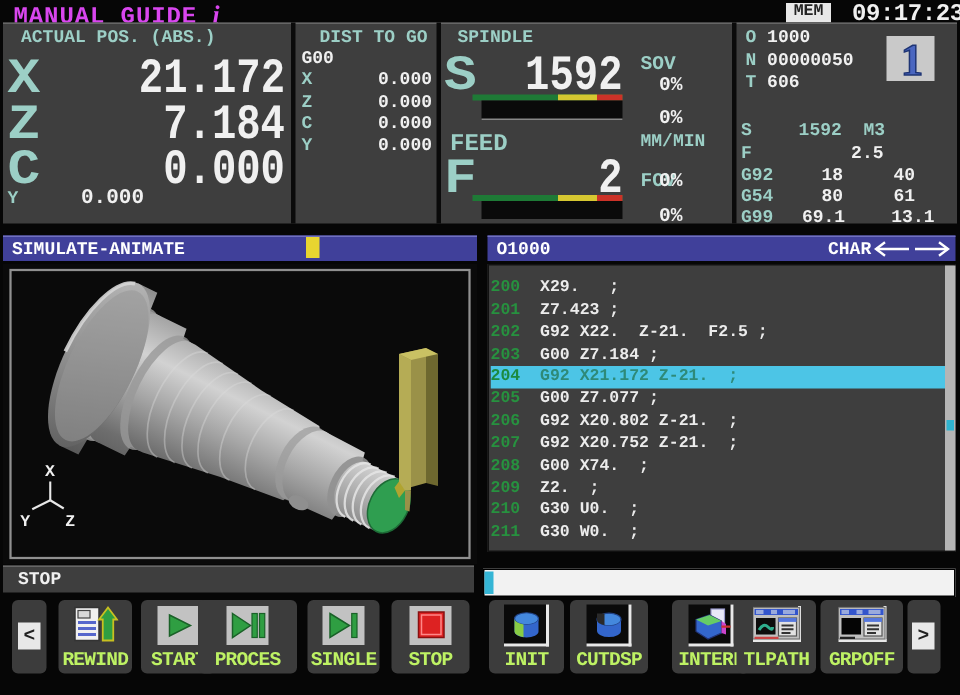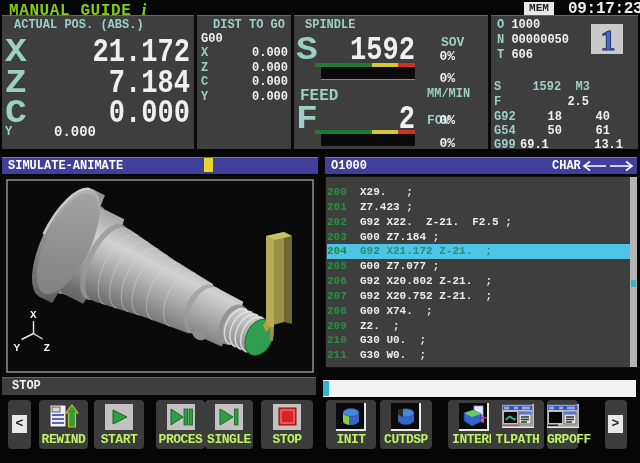--- a/index.html
+++ b/index.html
@@ -16,21 +16,21 @@
 .lnh{color:#1c8a40}
 .codeh{color:#2e8a78}
 .sk{position:absolute;top:400px;height:49px;background:#3c3c3c;border-radius:4px}
 .skl{position:absolute;width:100%;text-align:center;bottom:2px;font-size:13px;color:#bef264;letter-spacing:-0.5px}
 .ic{position:absolute;left:50%;transform:translateX(-50%);top:4px;width:28px;height:26px;background:#c2c2c2}
 .ick{position:absolute;left:50%;transform:translateX(-50%);top:3px;width:30px;height:28px;background:#0a0a0a;border-right:2px solid #e8e8e8;border-bottom:2px solid #e8e8e8}
 .icw{position:absolute;left:50%;transform:translateX(-50%);top:4px;width:32px;height:24px;border-right:2px solid #e8e8e8;border-bottom:2px solid #e8e8e8}
 </style></head>
 <body>
 
-<div class="abs" style="left:9px;top:0px;font-size:16px;color:#84cc16;letter-spacing:0.6px">MANUAL GUIDE <i style="font-family:'Liberation Serif',serif;font-size:17px">i</i></div>
+<div class="abs" style="left:9px;top:0px;font-size:16px;color:#d946ef;letter-spacing:0.6px">MANUAL GUIDE <i style="font-family:'Liberation Serif',serif;font-size:17px">i</i></div>
 <div class="abs" style="left:524px;top:2px;width:30px;height:13px;background:#e8e8e8;color:#222;font-size:11px;text-align:center;line-height:13px">MEM</div>
 <div class="abs" style="left:568px;top:0px;font-size:16px;color:#f0f0f0;letter-spacing:-0.3px">09:17:23</div>
 
 <div class="abs panel" style="left:2px;top:15px;width:636px;height:134px;border-top:1px solid #666"></div>
 
 <div class="abs" style="left:194px;top:15px;width:3px;height:134px;background:#0a0a0a"></div>
 <div class="abs" style="left:291px;top:15px;width:3px;height:134px;background:#0a0a0a"></div>
 <div class="abs" style="left:488px;top:15px;width:3px;height:134px;background:#0a0a0a"></div>
 
 <div class="abs teal" style="left:14px;top:18px;font-size:12px">ACTUAL POS. (ABS.)</div>
@@ -54,21 +54,21 @@
 <div class="abs teal" style="left:201px;top:90px;font-size:12px">Y</div>
 <div class="abs wht" style="left:200px;top:90px;width:88px;text-align:right;font-size:12px">0.000</div>
 
 <div class="abs teal" style="left:305px;top:18px;font-size:12px">SPINDLE</div>
 <div class="abs teal bigL" style="left:296px;top:32px">S</div>
 <div class="abs wht bigV" style="left:300px;top:32px;width:115px">1592</div>
 <div class="abs" style="left:315px;top:63px;width:100px;height:4px;background:#1e7a36"></div>
 <div class="abs" style="left:372px;top:63px;width:26px;height:4px;background:#d6c731"></div>
 <div class="abs" style="left:398px;top:63px;width:17px;height:4px;background:#cc3228"></div>
 <div class="abs" style="left:321px;top:67px;width:94px;height:13px;background:#0a0a0a;border-bottom:1px solid #888"></div>
-<div class="abs teal" style="left:441px;top:35px;font-size:13px">SOV</div>
+<div class="abs teal" style="left:427px;top:35px;font-size:13px">SOV</div>
 <div class="abs wht" style="left:400px;top:49px;width:55px;text-align:right;font-size:13px">0%</div>
 <div class="abs wht" style="left:400px;top:71px;width:55px;text-align:right;font-size:13px">0%</div>
 
 <div class="abs teal" style="left:300px;top:87px;font-size:16px">FEED</div>
 <div class="abs teal bigL" style="left:296px;top:101px">F</div>
 <div class="abs wht bigV" style="left:300px;top:101px;width:115px">2</div>
 <div class="abs" style="left:315px;top:130px;width:100px;height:4px;background:#1e7a36"></div>
 <div class="abs" style="left:372px;top:130px;width:26px;height:4px;background:#d6c731"></div>
 <div class="abs" style="left:398px;top:130px;width:17px;height:4px;background:#cc3228"></div>
 <div class="abs" style="left:321px;top:134px;width:94px;height:12px;background:#0a0a0a"></div>
@@ -84,24 +84,24 @@
       <text x="17" y="26" text-anchor="middle" font-family="Liberation Serif" font-size="30" font-weight="bold" fill="#4a66c0" stroke="#1e3474" stroke-width="1">1</text>
     </svg></div>
 <div class="abs teal" style="left:494px;top:80px;font-size:12px">S</div>
 <div class="abs teal" style="left:520px;top:80px;width:70px;text-align:right;font-size:12px;white-space:pre">1592  M3</div>
 <div class="abs teal" style="left:494px;top:95px;font-size:12px">F</div>
 <div class="abs wht" style="left:520px;top:95px;width:69px;text-align:right;font-size:12px">2.5</div>
 <div class="abs teal" style="left:494px;top:110px;font-size:12px">G92</div>
 <div class="abs wht" style="left:520px;top:110px;width:42px;text-align:right;font-size:12px">18</div>
 <div class="abs wht" style="left:570px;top:110px;width:40px;text-align:right;font-size:12px">40</div>
 <div class="abs teal" style="left:494px;top:124px;font-size:12px">G54</div>
-<div class="abs wht" style="left:520px;top:124px;width:42px;text-align:right;font-size:12px">50</div>
+<div class="abs wht" style="left:520px;top:124px;width:42px;text-align:right;font-size:12px">80</div>
 <div class="abs wht" style="left:570px;top:124px;width:40px;text-align:right;font-size:12px">61</div>
 <div class="abs teal" style="left:494px;top:138px;font-size:12px">G99</div>
-<div class="abs wht" style="left:520px;top:138px;width:58px;text-align:left;font-size:12px">69.1</div>
+<div class="abs wht" style="left:520px;top:138px;width:58px;text-align:center;font-size:12px">69.1</div>
 <div class="abs wht" style="left:580px;top:138px;width:43px;text-align:right;font-size:12px">13.1</div>
 
 <div class="abs" style="left:2px;top:157px;width:316px;height:17px;background:#40409a;border-top:1px solid #7070c0"></div>
 <div class="abs" style="left:8px;top:159px;font-size:12px;color:#fff">SIMULATE-ANIMATE</div>
 <div class="abs" style="left:204px;top:158px;width:9px;height:14px;background:#e8d530"></div>
 <div class="abs" style="left:325px;top:157px;width:312px;height:17px;background:#40409a;border-top:1px solid #7070c0"></div>
 <div class="abs" style="left:331px;top:159px;font-size:12px;color:#fff">O1000</div>
 <div class="abs" style="left:552px;top:159px;font-size:12px;color:#fff">CHAR</div>
 <svg class="abs" style="left:582px;top:160px" width="52" height="12" viewBox="0 0 52 12">
     <path d="M2 6 L24 6 M28 6 L50 6" stroke="#fff" stroke-width="1.6"></path>
@@ -211,21 +211,21 @@
     <path d="M23 2 L29 10 L26.5 10 L26.5 24 L19.5 24 L19.5 10 L17 10 Z" fill="#2f9e42" stroke="#c8c020" stroke-width="1.2"></path>
   </svg>
   <div class="skl">REWIND</div>
 </div>
 <div class="sk" style="left:94px;width:50px">
   <div class="ic"><svg width="28" height="26" viewBox="0 0 28 26">
         <path d="M8 6 L22 13 L8 20 Z" fill="#2f9e42" stroke="#1a6128" stroke-width="1"></path>
       </svg></div>
   <div class="skl">START</div>
 </div>
-<div class="sk" style="left:156px;width:49px">
+<div class="sk" style="left:132px;width:66px">
   <div class="ic"><svg width="28" height="26" viewBox="0 0 28 26">
         <path d="M4 5 L16 13 L4 21 Z" fill="#2f9e42" stroke="#1a6128" stroke-width="1"></path>
         <rect x="17" y="5" width="3.5" height="16" fill="#2f9e42" stroke="#1a6128" stroke-width="0.8"></rect>
         <rect x="22" y="5" width="3.5" height="16" fill="#2f9e42" stroke="#1a6128" stroke-width="0.8"></rect>
       </svg></div>
   <div class="skl">PROCES</div>
 </div>
 <div class="sk" style="left:205px;width:48px">
   <div class="ic"><svg width="28" height="26" viewBox="0 0 28 26">
         <path d="M5 5 L18 13 L5 21 Z" fill="#2f9e42" stroke="#1a6128" stroke-width="1"></path>
@@ -275,21 +275,21 @@
         <rect x="20" y="2.6" width="8" height="2.8" fill="#99aadd"></rect>
         <rect x="2" y="8" width="13" height="11" fill="#0d0d0d"></rect>
         <path d="M4 16 Q7 11 10 14 T13 14" stroke="#2fae8e" stroke-width="2" fill="none"></path>
         <rect x="17" y="8" width="12" height="12" fill="#e2e2e2" stroke="#555" stroke-width="0.8"></rect>
         <rect x="17" y="8" width="12" height="2.6" fill="#5577dd"></rect>
         <path d="M19 13 h8 M19 15.5 h8 M19 18 h6" stroke="#333" stroke-width="1.4"></path>
         <rect x="1" y="20.5" width="16" height="1.5" fill="#cc4444"></rect>
       </svg></div>
   <div class="skl">TLPATH</div>
 </div>
-<div class="sk" style="left:547px;width:31px">
+<div class="sk" style="left:547px;width:55px">
   <div class="icw"><svg width="32" height="24" viewBox="0 0 32 24">
         <rect x="0" y="1" width="31" height="21" fill="#c0c0c0" stroke="#777" stroke-width="0.8"></rect>
         <rect x="1" y="2" width="29" height="4" fill="#3355cc"></rect>
         <rect x="2" y="2.6" width="5" height="2.8" fill="#99aadd"></rect>
         <rect x="12" y="2.6" width="4" height="2.8" fill="#99aadd"></rect>
         <rect x="20" y="2.6" width="8" height="2.8" fill="#99aadd"></rect>
         <rect x="2" y="8" width="13" height="11" fill="#050505"></rect>
         <rect x="17" y="8" width="12" height="12" fill="#e2e2e2" stroke="#555" stroke-width="0.8"></rect>
         <rect x="17" y="8" width="12" height="2.6" fill="#5577dd"></rect>
         <path d="M19 13 h8 M19 15.5 h8 M19 18 h6" stroke="#333" stroke-width="1.4"></path>

